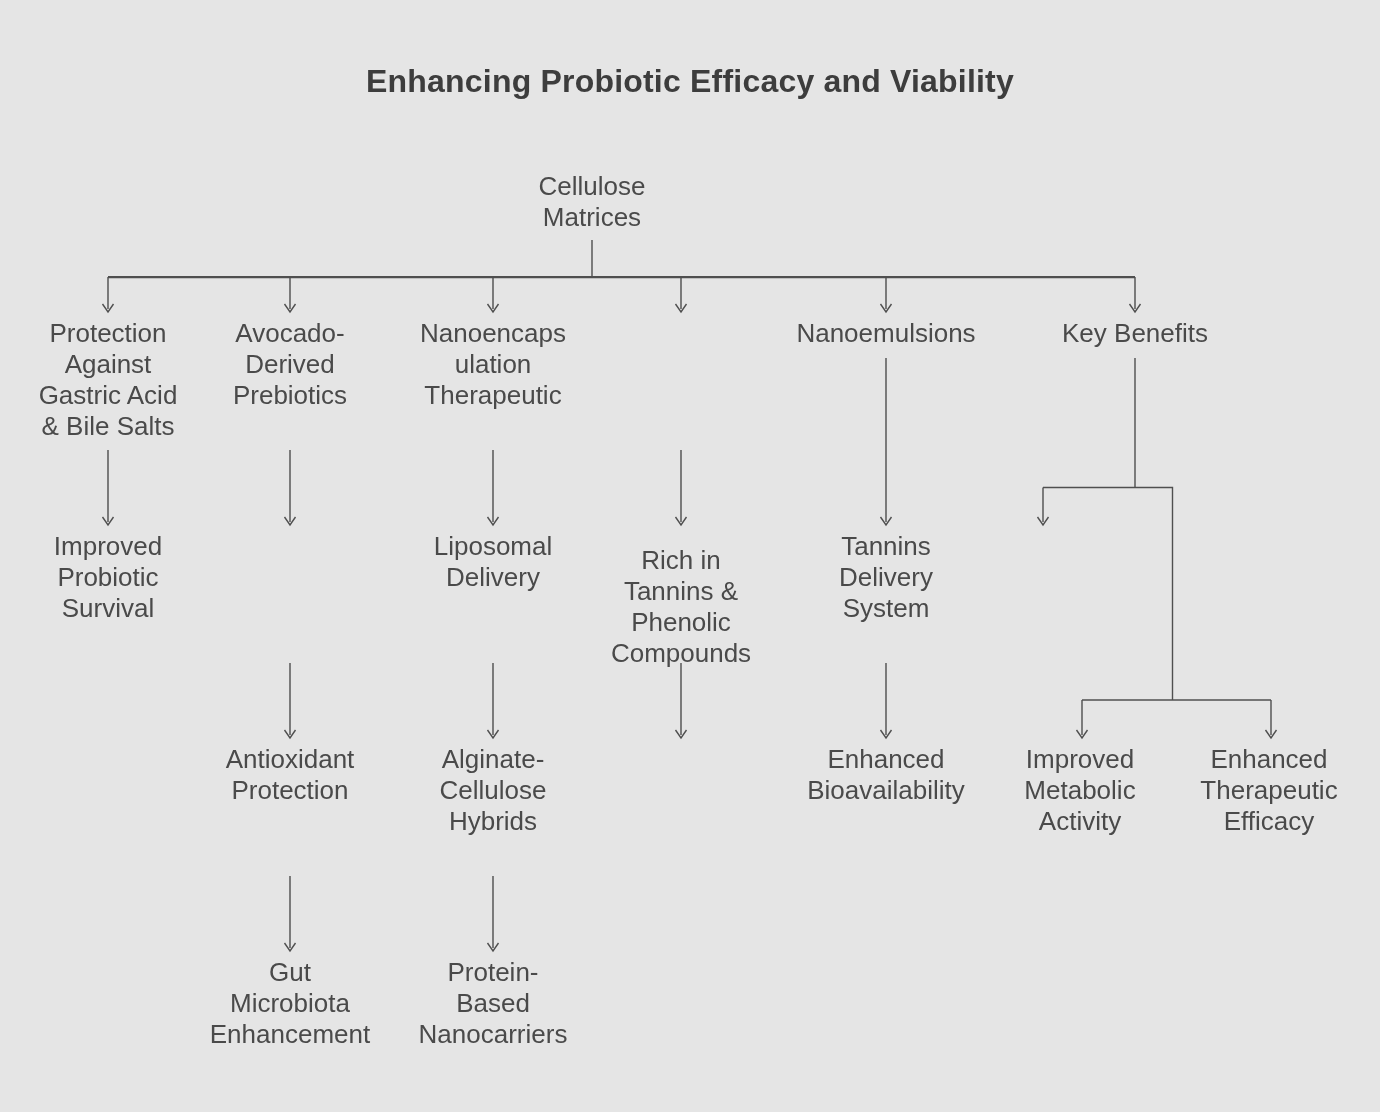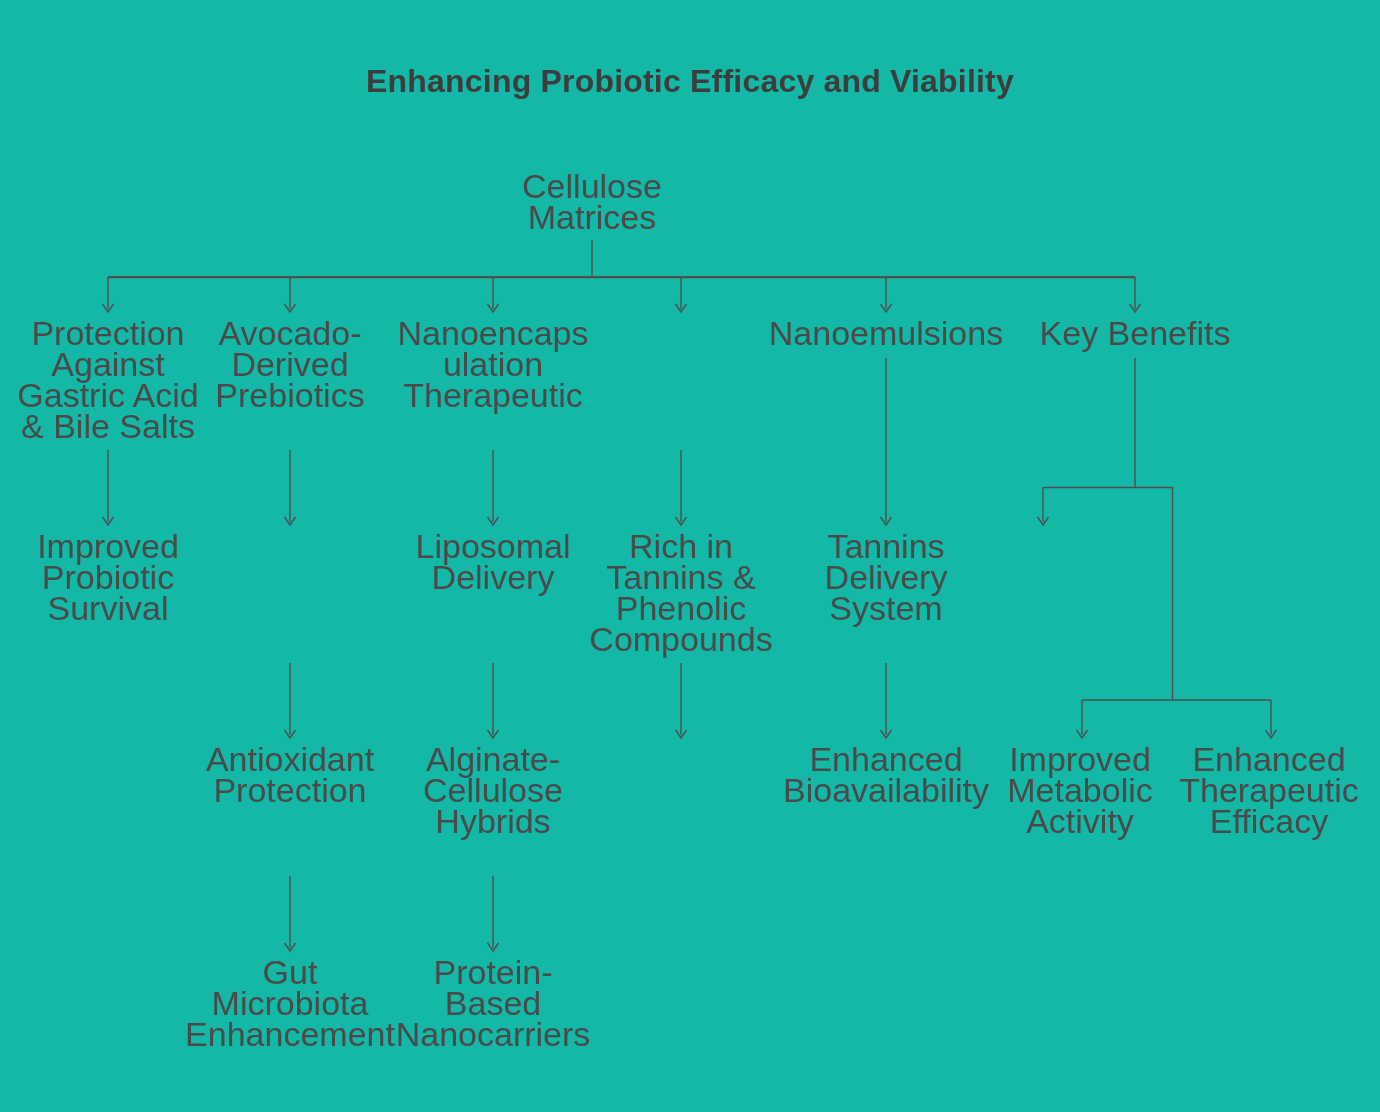--- a/index.html
+++ b/index.html
@@ -1,37 +1,37 @@
 <!DOCTYPE html>
 <html style="--title: #3d3d3d; --text: #4a4a4a; --line: #4f4f4f;"><head>
 <meta charset="utf-8">
 <style>
   html,body{margin:0;padding:0;background:#ffffff;}
   .canvas{
     position:relative;
     width:1380px;height:1112px;
-    background:#14b8a6;
+    background:#e5e5e5;
     font-family:"Liberation Sans","DejaVu Sans",sans-serif;
     overflow:hidden;
   }
   .diagram-title{
     position:absolute;
     left:690px;top:63px;
     transform:translateX(-50%);
     font-size:32px;
     font-weight:bold;
     color:var(--title,#3d3d3d);
     white-space:nowrap;
     letter-spacing:0.2px;
   }
   .node{
     position:absolute;
     transform:translateX(-50%);
     text-align:center;
-    font-size:34px;
+    font-size:26px;
     line-height:31px;
     color:var(--text,#4a4a4a);
     white-space:pre-line;
   }
   svg.connectors{
     position:absolute;left:0;top:0;
     color:var(--line,#4f4f4f);
   }
 </style>
 </head>
@@ -108,21 +108,21 @@
 ulation
 Therapeutic</div>
   <div class="node" style="left:886px;top:318px">Nanoemulsions</div>
   <div class="node" style="left:1135px;top:318px">Key Benefits</div>
 
   <div class="node" style="left:108px;top:531px">Improved
 Probiotic
 Survival</div>
   <div class="node" style="left:493px;top:531px">Liposomal
 Delivery</div>
-  <div class="node" style="left:681px;top:531px">Rich in
+  <div class="node" style="left:681px;top:545px">Rich in
 Tannins &amp;
 Phenolic
 Compounds</div>
   <div class="node" style="left:886px;top:531px">Tannins
 Delivery
 System</div>
 
   <div class="node" style="left:290px;top:744px">Antioxidant
 Protection</div>
   <div class="node" style="left:493px;top:744px">Alginate-

